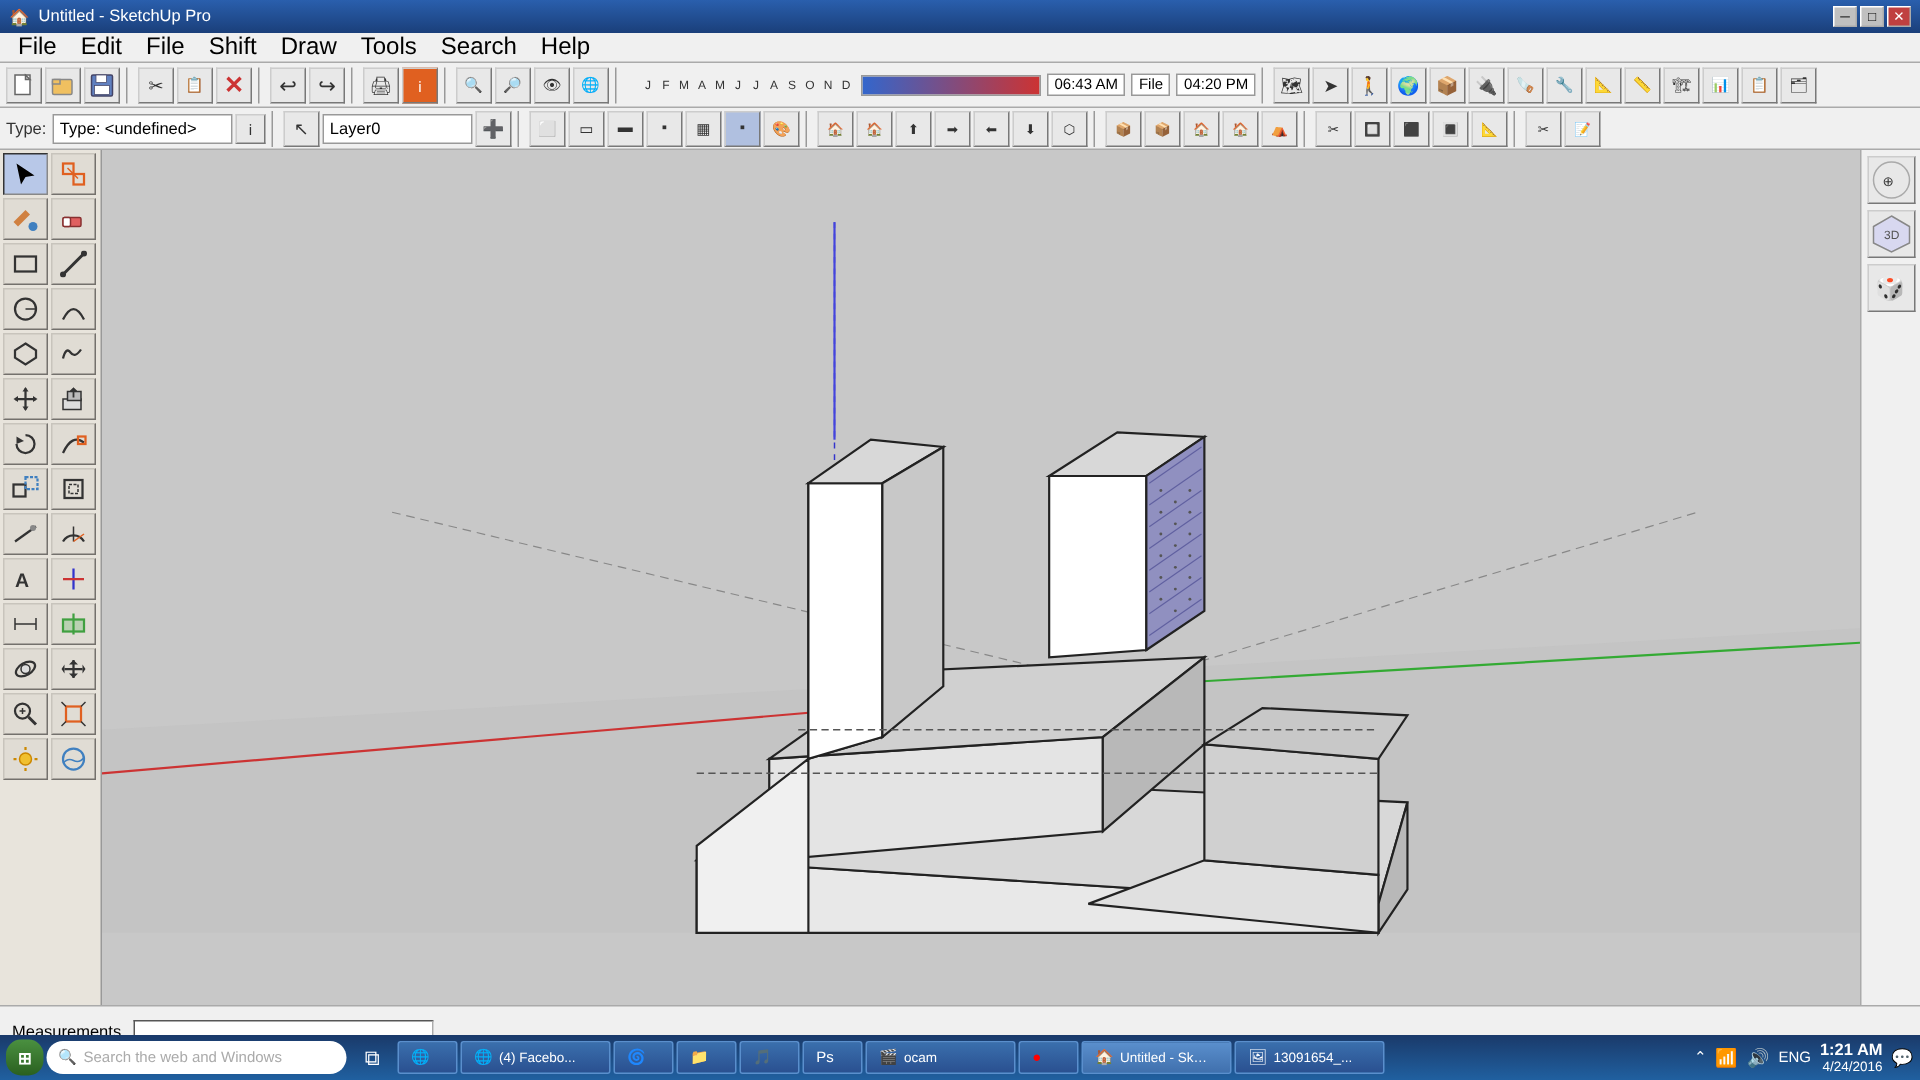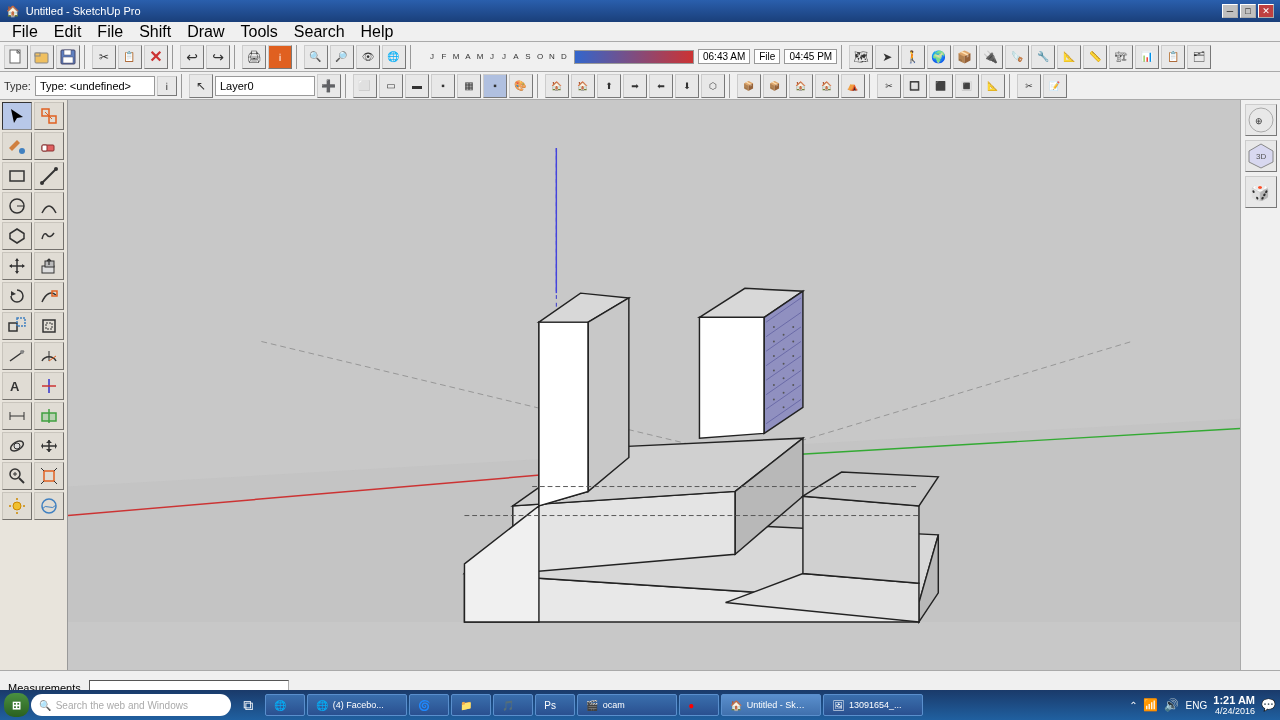--- a/index.html
+++ b/index.html
@@ -224,21 +224,21 @@
       <span class="month-label">J</span>
       <span class="month-label">A</span>
       <span class="month-label">S</span>
       <span class="month-label">O</span>
       <span class="month-label">N</span>
       <span class="month-label">D</span>
     </div>
     <div class="sun-gradient"></div>
     <div class="time-display">06:43 AM</div>
     <div class="time-display">File</div>
-    <div class="time-display">04:45 PM</div>
+    <div class="time-display">04:20 PM</div>
   </div>
   <div class="tb-sep"></div>
 
   <div class="tb-btn" style="font-size:12px">🗺</div>
   <div class="tb-btn" style="font-size:12px">➤</div>
   <div class="tb-btn" style="font-size:12px">🚶</div>
   <div class="tb-btn" style="font-size:12px">🌍</div>
   <div class="tb-btn" style="font-size:12px">📦</div>
   <div class="tb-btn" style="font-size:12px">🔌</div>
   <div class="tb-btn" style="font-size:10px">🪚</div>

